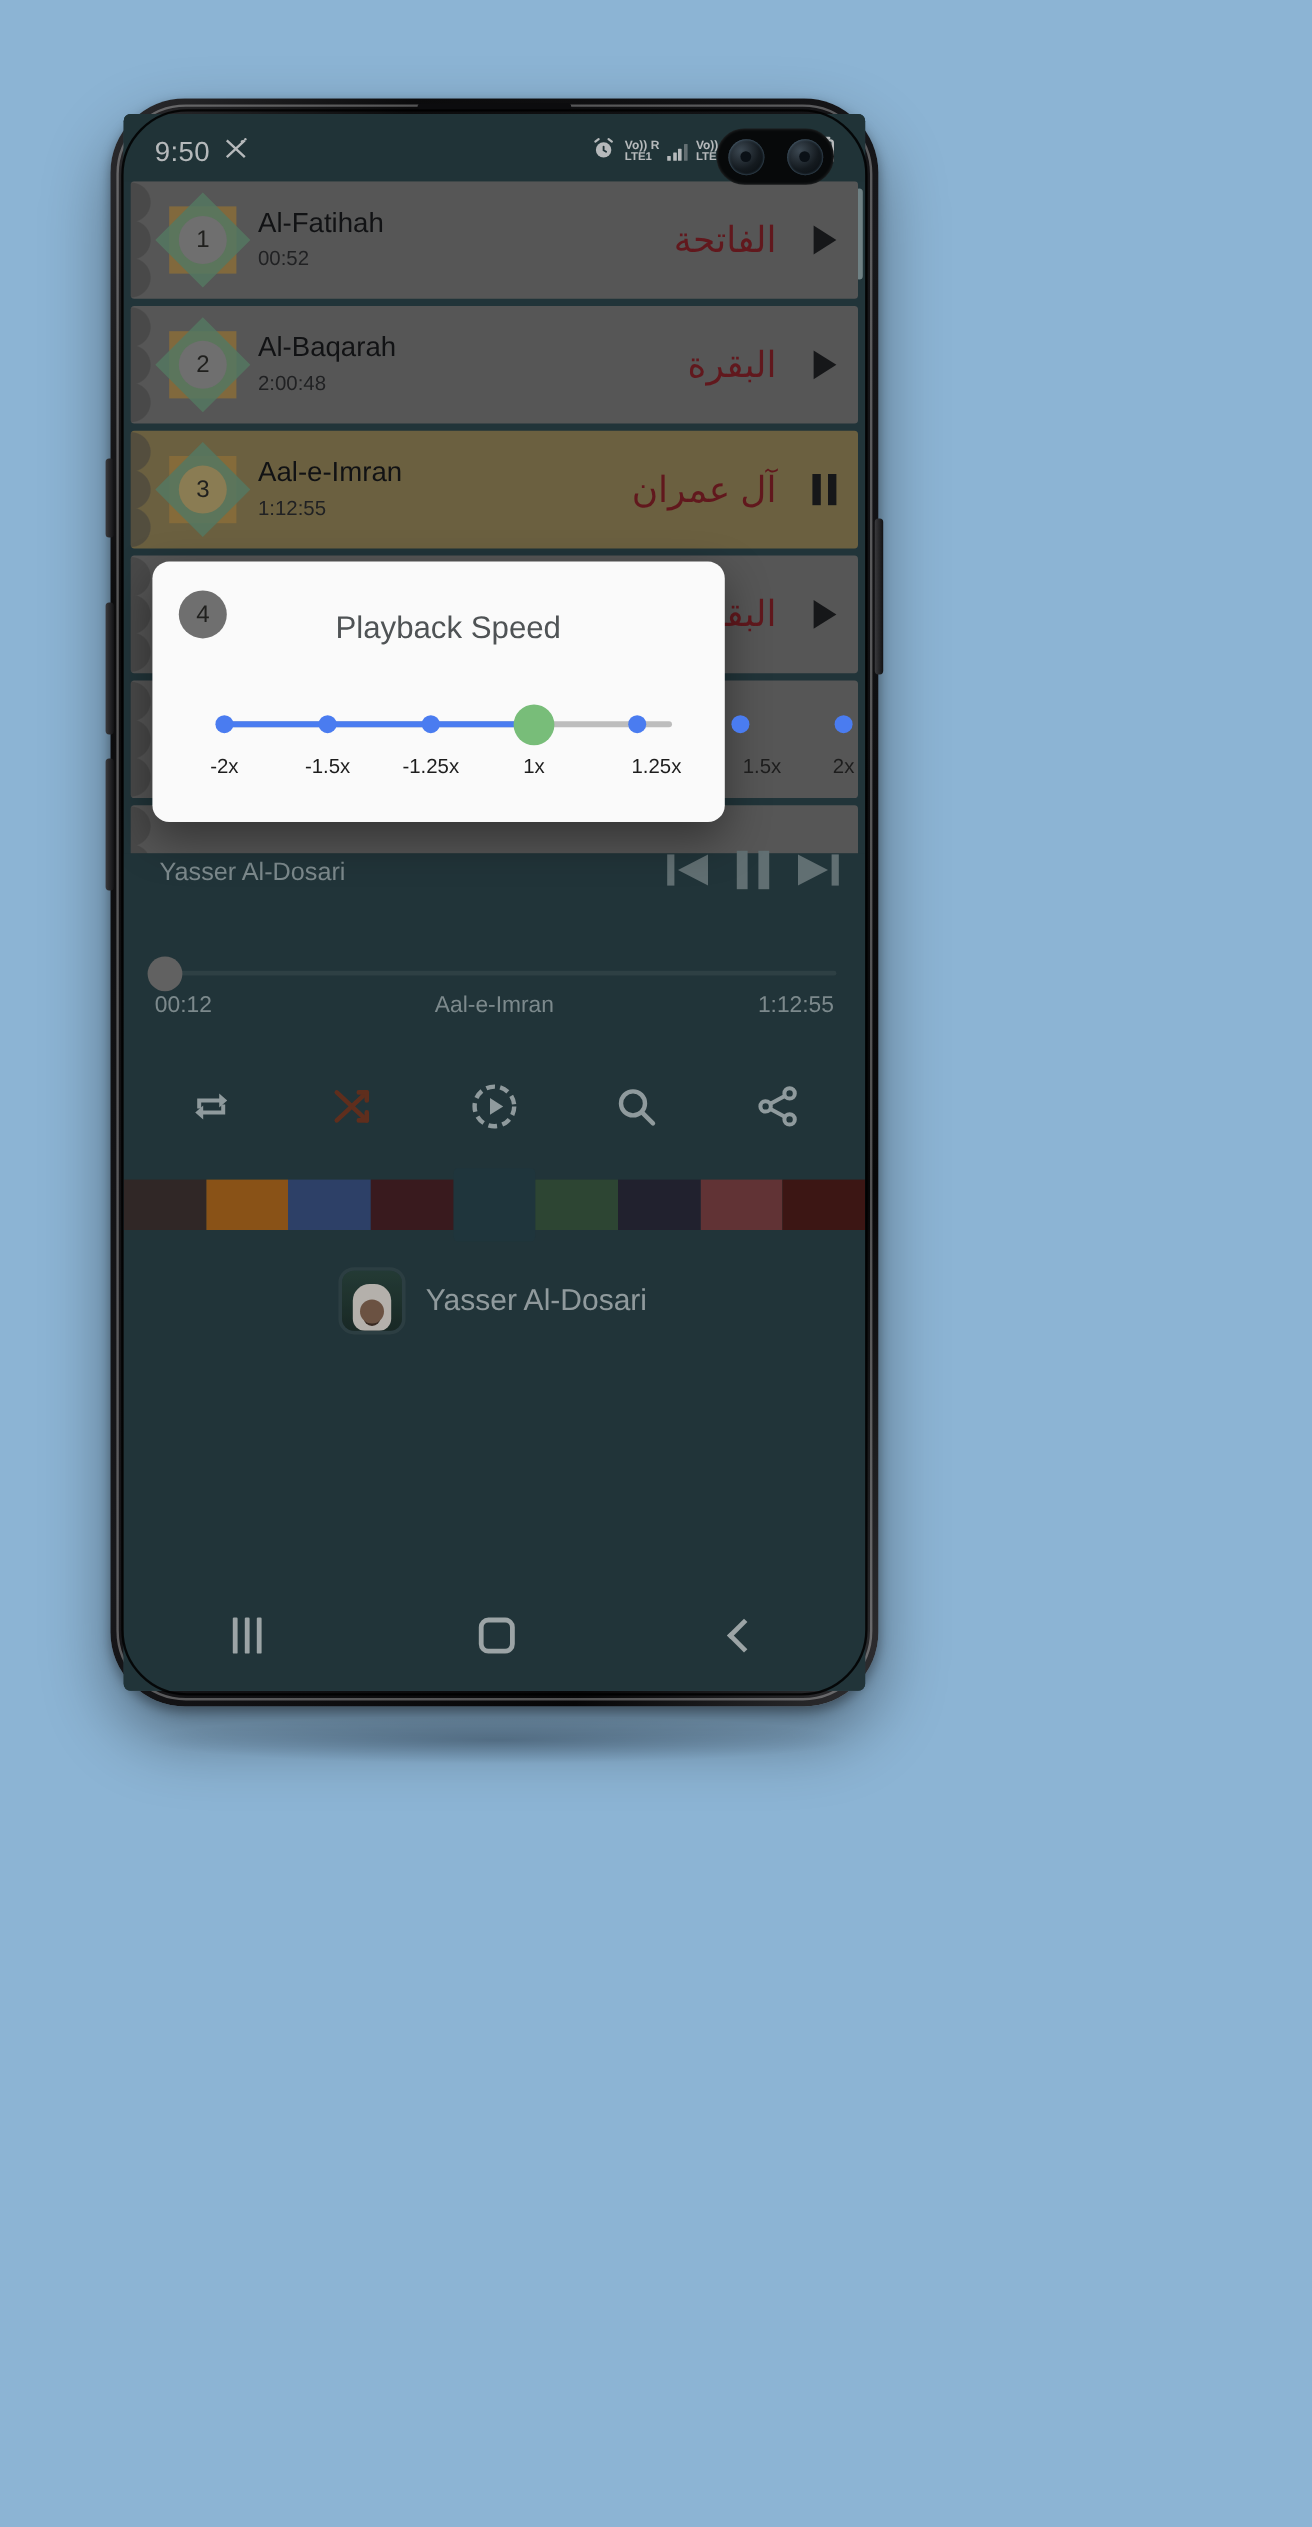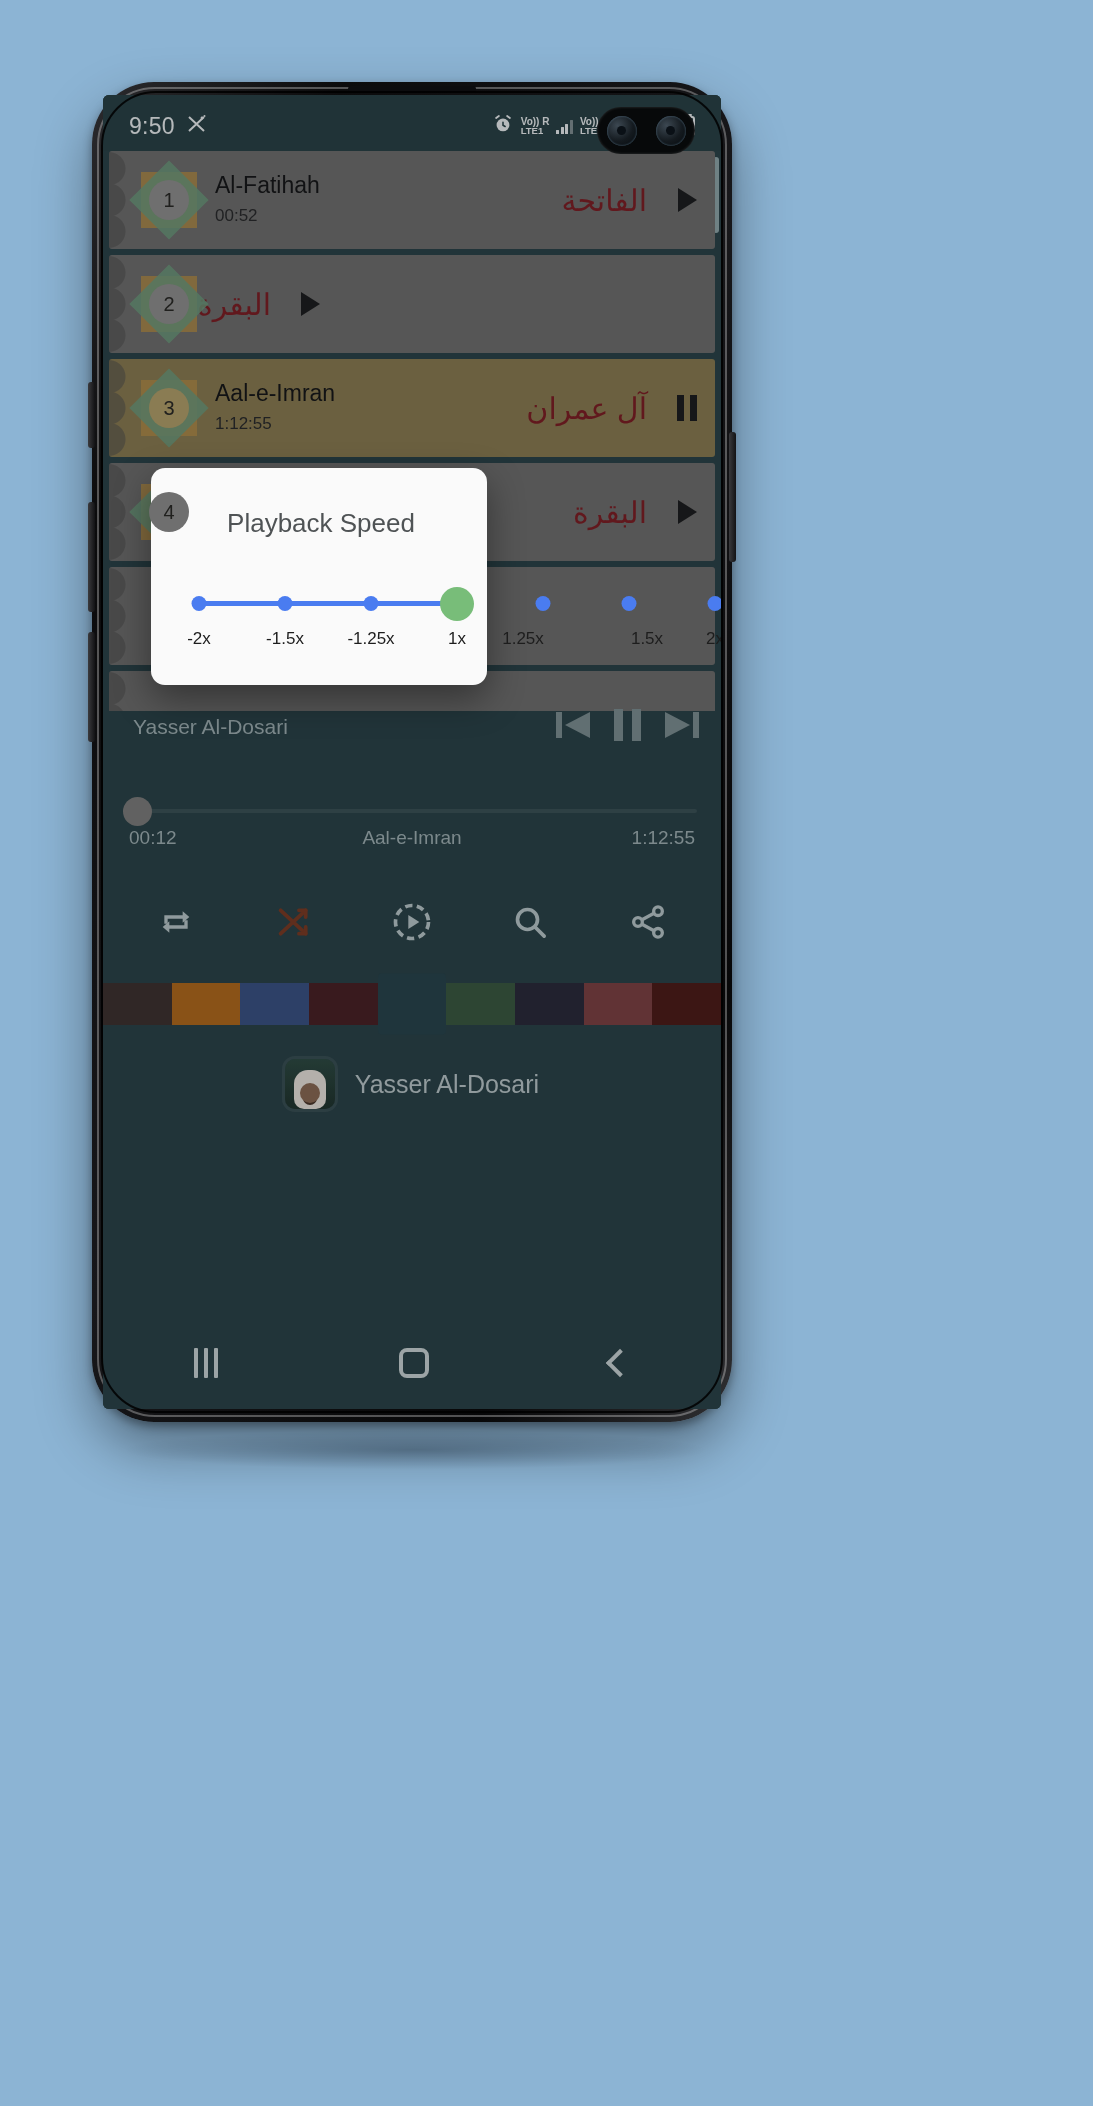--- a/index.html
+++ b/index.html
@@ -193,25 +193,24 @@
   #navbar{ position:absolute; left:0;right:0;bottom:0;height:92px;
      display:flex;align-items:center;justify-content:space-around; color:#c8d3d5;}
   .nav-recents{ display:flex;gap:6px;}
   .nav-recents i{display:block;width:4px;height:30px;background:#c8d3d5;border-radius:1px;}
   .nav-home{ width:30px;height:30px;border:4px solid #c8d3d5;border-radius:8px;}
   .nav-back{ width:20px;height:20px;border-left:4px solid #c8d3d5;border-bottom:4px solid #c8d3d5;transform:rotate(45deg);}
 
   
   #scrim{ position:absolute; inset:0; background:rgba(0,0,0,.22); }
   #dialog{
-    position:absolute; left:24px; top:373px; width:336px;
+    position:absolute; left:24px; top:373px; width:477px;
     background:#fafafa; border-radius:14px;
     box-shadow:0 14px 36px rgba(0,0,0,.40);
-    padding:26px 0 22px 4px;
-    margin-left:24px;
+    padding:26px 0 22px 16px;
   }
   #dialog .title{ text-align:center; font-size:26px; color:#4f5355; padding:14px 0 6px 0;}
   .slider-wrap{ padding:42px 26px 0 26px; position:relative; height:118px; }
   .slider-line{ position:absolute; left:44px; right:44px; top:56px; height:5px; background:#bdbdbd; border-radius:3px; }
   .slider-fill{ position:absolute; left:44px; top:56px; height:5px; background:#4a7cf0; border-radius:3px; }
   .tick{ position:absolute; top:51px; width:15px; height:15px; border-radius:50%; background:#4a7cf0; transform:translateX(-50%); }
   .thumb{ position:absolute; top:42px; width:34px;height:34px;border-radius:50%;background:#78bd79; transform:translateX(-50%); }
   .tick-label{ position:absolute; top:84px; transform:translateX(-50%); font-size:17px; color:#1d1d1d; white-space:nowrap;}
   #close-button{
     display:block; margin:30px 26px 0 26px;
@@ -311,20 +310,24 @@
 
         <div class="row">
           <span class="ornament"></span>
           <span class="badge">
             <span class="star">
                 <b></b>
                 <b class="g"></b>
               </span>
             <span class="circle">2</span>
           </span>
+          <span class="meta">
+            <span class="name">Al-Baqarah</span><br>
+            <span class="dur">2:00:48</span>
+          </span>
           <span class="arabic">البقرة</span>
           <span class="rowbtn">
               <span class="tri"></span>
             </span>
         </div>
 
         <div class="row active">
           <span class="ornament"></span>
           <span class="badge">
             <span class="star">
@@ -476,21 +479,21 @@
         <span class="tick" style="left:216px"></span>
         <span class="thumb" style="left:302px"></span>
         <span class="tick" style="left:388px"></span>
         <span class="tick" style="left:474px"></span>
         <span class="tick" style="left:560px"></span>
 
         <span class="tick-label" style="left:44px">-2x</span>
         <span class="tick-label" style="left:130px">-1.5x</span>
         <span class="tick-label" style="left:216px">-1.25x</span>
         <span class="tick-label" style="left:302px">1x</span>
-        <span class="tick-label" style="left:368px">1.25x</span>
+        <span class="tick-label" style="left:404px">1.25x</span>
         <span class="tick-label" style="left:492px">1.5x</span>
         <span class="tick-label" style="left:560px">2x</span>
       </div>
 
     </div>
 
     <div id="cutout">
       <span class="lens">
           <span class="pin"></span>
         </span>

